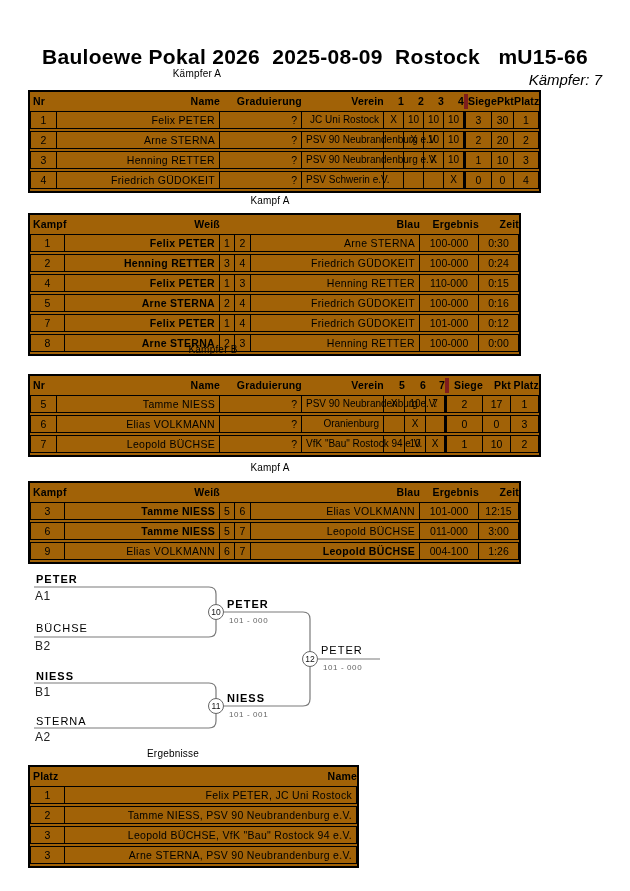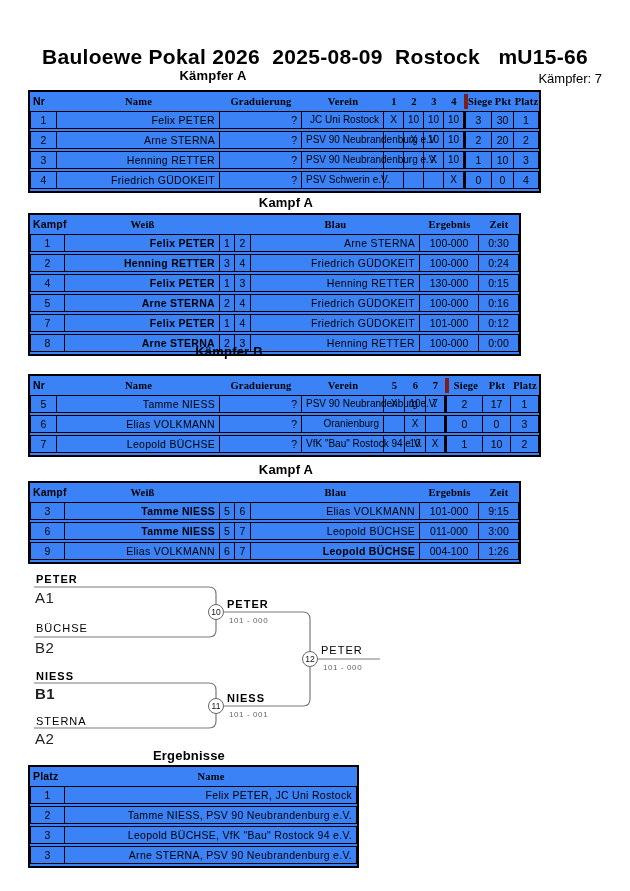--- a/index.html
+++ b/index.html
@@ -4,52 +4,52 @@
 <style>
   html,body{margin:0;padding:0;background:#fff;}
   body{
     position:relative;width:630px;height:891px;overflow:hidden;
     font-family:"Liberation Sans",sans-serif;color:#000;
   }
   .page-title{
     position:absolute;left:0;top:45px;width:630px;text-align:center;
     font-size:21px;font-weight:bold;white-space:pre;letter-spacing:.3px;
   }
-  .sec-title{position:absolute;text-align:center;font-weight:bold;font-size:13px;letter-spacing:.2px;padding-left:16px;}
-  .fighters{position:absolute;top:71px;right:28px;font-size:13px;}
+  .sec-title{position:absolute;text-align:center;font-weight:normal;font-size:10px;letter-spacing:.2px;}
+  .fighters{position:absolute;top:71px;right:28px;font-size:15px;font-style:italic;}
 
   table.rep{
-    position:absolute;border:2px solid #000;background:#3b82f6;
+    position:absolute;border:2px solid #000;background:#a16207;
     border-collapse:separate;border-spacing:0 2px;table-layout:fixed;
   }
   .rep th{
     font-size:10.5px;font-weight:bold;height:15px;line-height:15px;
     padding:0;letter-spacing:.2px;
   }
   .rep td{
     font-size:10.5px;height:16px;line-height:16px;padding:0;
     border:1px solid #000;border-left:0;
   }
   .rep td:first-child{border-left:1px solid #000;}
   .h-l{text-align:left;padding-left:3px!important;}
-  .h-c{text-align:center;font-family:Liberation Serif, serif;}
+  .h-c{text-align:right;}
   .rep th.cc-sep{border-left:4px solid #7f1d1d;}
   .rep td.cc-sep{border-left:2px solid #000;}
   td.cc-l{text-align:right;padding:0 4px;margin-left:40px;}
   td.cc-c{text-align:center;}
   td.cc-ov{white-space:nowrap;overflow:visible;}
   td.cc-sm{font-size:10px;}
   td.cc-sp{letter-spacing:.3px;}
   .bold{font-weight:bold;}
 
   .bracket{position:absolute;left:0;top:565px;width:506px;height:195px;}
   .bracket svg{position:absolute;left:0;top:0;}
   .b-name{position:absolute;font-size:11px;font-weight:bold;letter-spacing:1px;white-space:nowrap;}
   .b-name.reg{font-weight:normal;}
-  .b-seed{position:absolute;font-size:15px;color:#222;letter-spacing:.5px;}
+  .b-seed{position:absolute;font-size:12px;color:#222;letter-spacing:.5px;}
   .b-score{position:absolute;font-size:8px;color:#666;letter-spacing:.6px;white-space:nowrap;}
   .b-circle{
     position:absolute;width:16px;height:16px;box-sizing:border-box;
     border:1px solid #666;border-radius:50%;background:#fff;
     font-size:8.5px;text-align:center;line-height:14px;color:#111;
   }
 </style>
 </head>
 <body>
 
@@ -182,21 +182,21 @@
         <td class="cc-l cc-sp">Friedrich GÜDOKEIT</td>
         <td class="cc-c">100-000</td>
         <td class="cc-c">0:24</td>
       </tr>
       <tr>
         <td class="cc-c">4</td>
         <td class="cc-l cc-sp bold">Felix PETER</td>
         <td class="cc-c">1</td>
         <td class="cc-c">3</td>
         <td class="cc-l cc-sp">Henning RETTER</td>
-        <td class="cc-c">130-000</td>
+        <td class="cc-c">110-000</td>
         <td class="cc-c">0:15</td>
       </tr>
       <tr>
         <td class="cc-c">5</td>
         <td class="cc-l cc-sp bold">Arne STERNA</td>
         <td class="cc-c">2</td>
         <td class="cc-c">4</td>
         <td class="cc-l cc-sp">Friedrich GÜDOKEIT</td>
         <td class="cc-c">100-000</td>
         <td class="cc-c">0:16</td>
@@ -313,21 +313,21 @@
     </tr>
   </thead>
   <tbody>
       <tr>
         <td class="cc-c">3</td>
         <td class="cc-l cc-sp bold">Tamme NIESS</td>
         <td class="cc-c">5</td>
         <td class="cc-c">6</td>
         <td class="cc-l cc-sp">Elias VOLKMANN</td>
         <td class="cc-c">101-000</td>
-        <td class="cc-c">9:15</td>
+        <td class="cc-c">12:15</td>
       </tr>
       <tr>
         <td class="cc-c">6</td>
         <td class="cc-l cc-sp bold">Tamme NIESS</td>
         <td class="cc-c">5</td>
         <td class="cc-c">7</td>
         <td class="cc-l cc-sp">Leopold BÜCHSE</td>
         <td class="cc-c">011-000</td>
         <td class="cc-c">3:00</td>
       </tr>
@@ -353,21 +353,21 @@
 
   <span class="b-name" style="left:36px;top:8px;">PETER</span>
   <span class="b-seed" style="left:35px;top:24px;">A1</span>
   <span class="b-name reg" style="left:36px;top:57px;">BÜCHSE</span>
   <span class="b-seed" style="left:35px;top:74px;">B2</span>
   <span class="b-circle" style="left:208px;top:39px;">10</span>
   <span class="b-name" style="left:227px;top:33px;">PETER</span>
   <span class="b-score" style="left:229px;top:51px;">101 - 000</span>
 
   <span class="b-name" style="left:36px;top:105px;">NIESS</span>
-  <span class="b-seed" style="left:35px;top:120px;font-weight:bold;">B1</span>
+  <span class="b-seed" style="left:35px;top:120px;">B1</span>
   <span class="b-name reg" style="left:36px;top:150px;">STERNA</span>
   <span class="b-seed" style="left:35px;top:165px;">A2</span>
   <span class="b-circle" style="left:208px;top:133px;">11</span>
   <span class="b-name" style="left:227px;top:127px;">NIESS</span>
   <span class="b-score" style="left:229px;top:145px;">101 - 001</span>
 
   <span class="b-circle" style="left:302px;top:86px;">12</span>
   <span class="b-name reg" style="left:321px;top:79px;">PETER</span>
   <span class="b-score" style="left:323px;top:98px;">101 - 000</span>
 </div>

